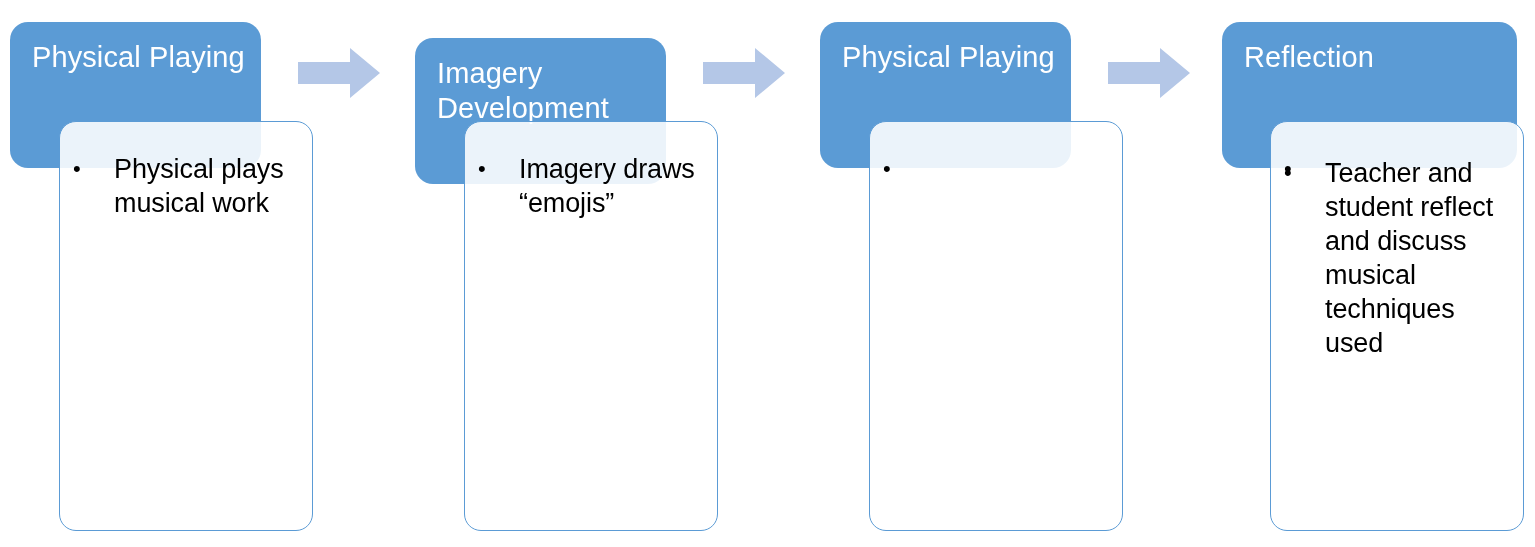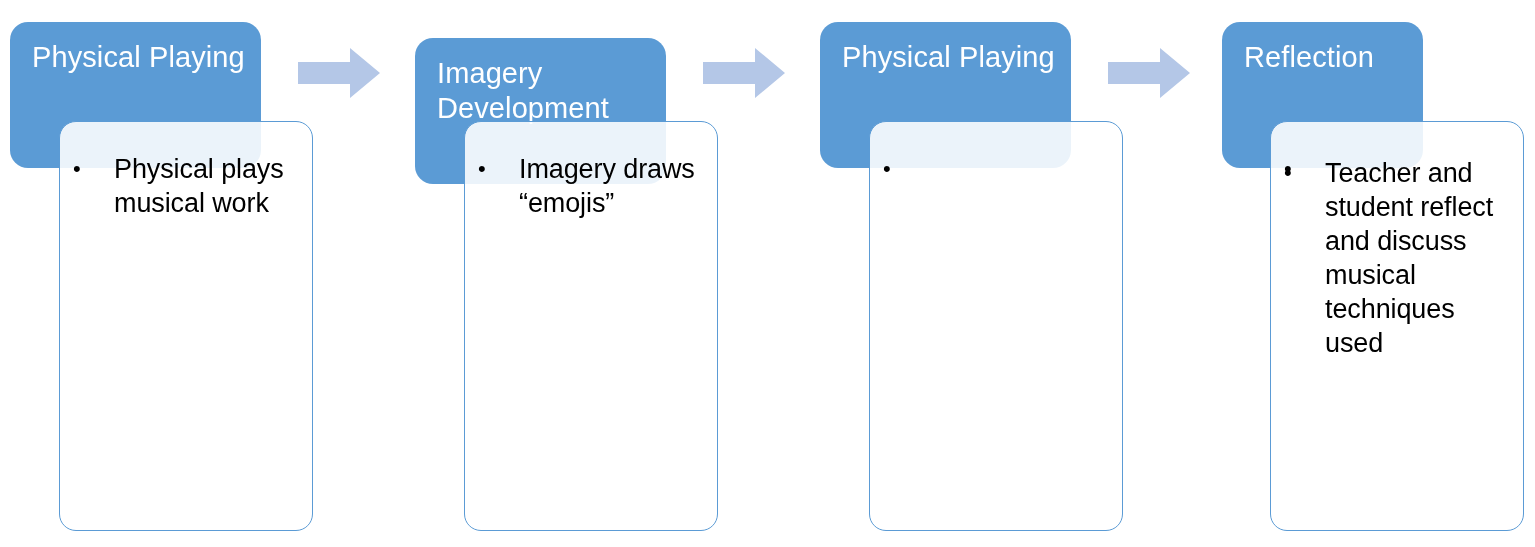--- a/index.html
+++ b/index.html
@@ -155,21 +155,21 @@
     </div>
   </div>
 
   <div class="connector-arrow" style="left:1108px; top:48px; width:82px; height:50px;">
     <svg width="82" height="50" viewBox="0 0 82 50" aria-hidden="true">
       <polygon points="0,14 52,14 52,0 82,25 52,50 52,36 0,36" fill="#B4C7E7"></polygon>
     </svg>
   </div>
 
   <div class="stage">
-    <div class="stage-header" style="left:1222px; top:22px; width:201px; height:146px;">
+    <div class="stage-header" style="left:1222px; top:22px; width:295px; height:146px;">
       <div class="stage-header-label">Reflection</div>
     </div>
     <div class="stage-card" style="left:1270px; top:121px; width:254px; height:410px;">
       <ul class="stage-card-list">
         <li class="stage-card-item">
           <span class="stage-card-bullet">•</span>
         </li>
         <li class="stage-card-item">
           <span class="stage-card-bullet">•</span>
           <span>Teacher and student reflect and discuss musical techniques used</span>

